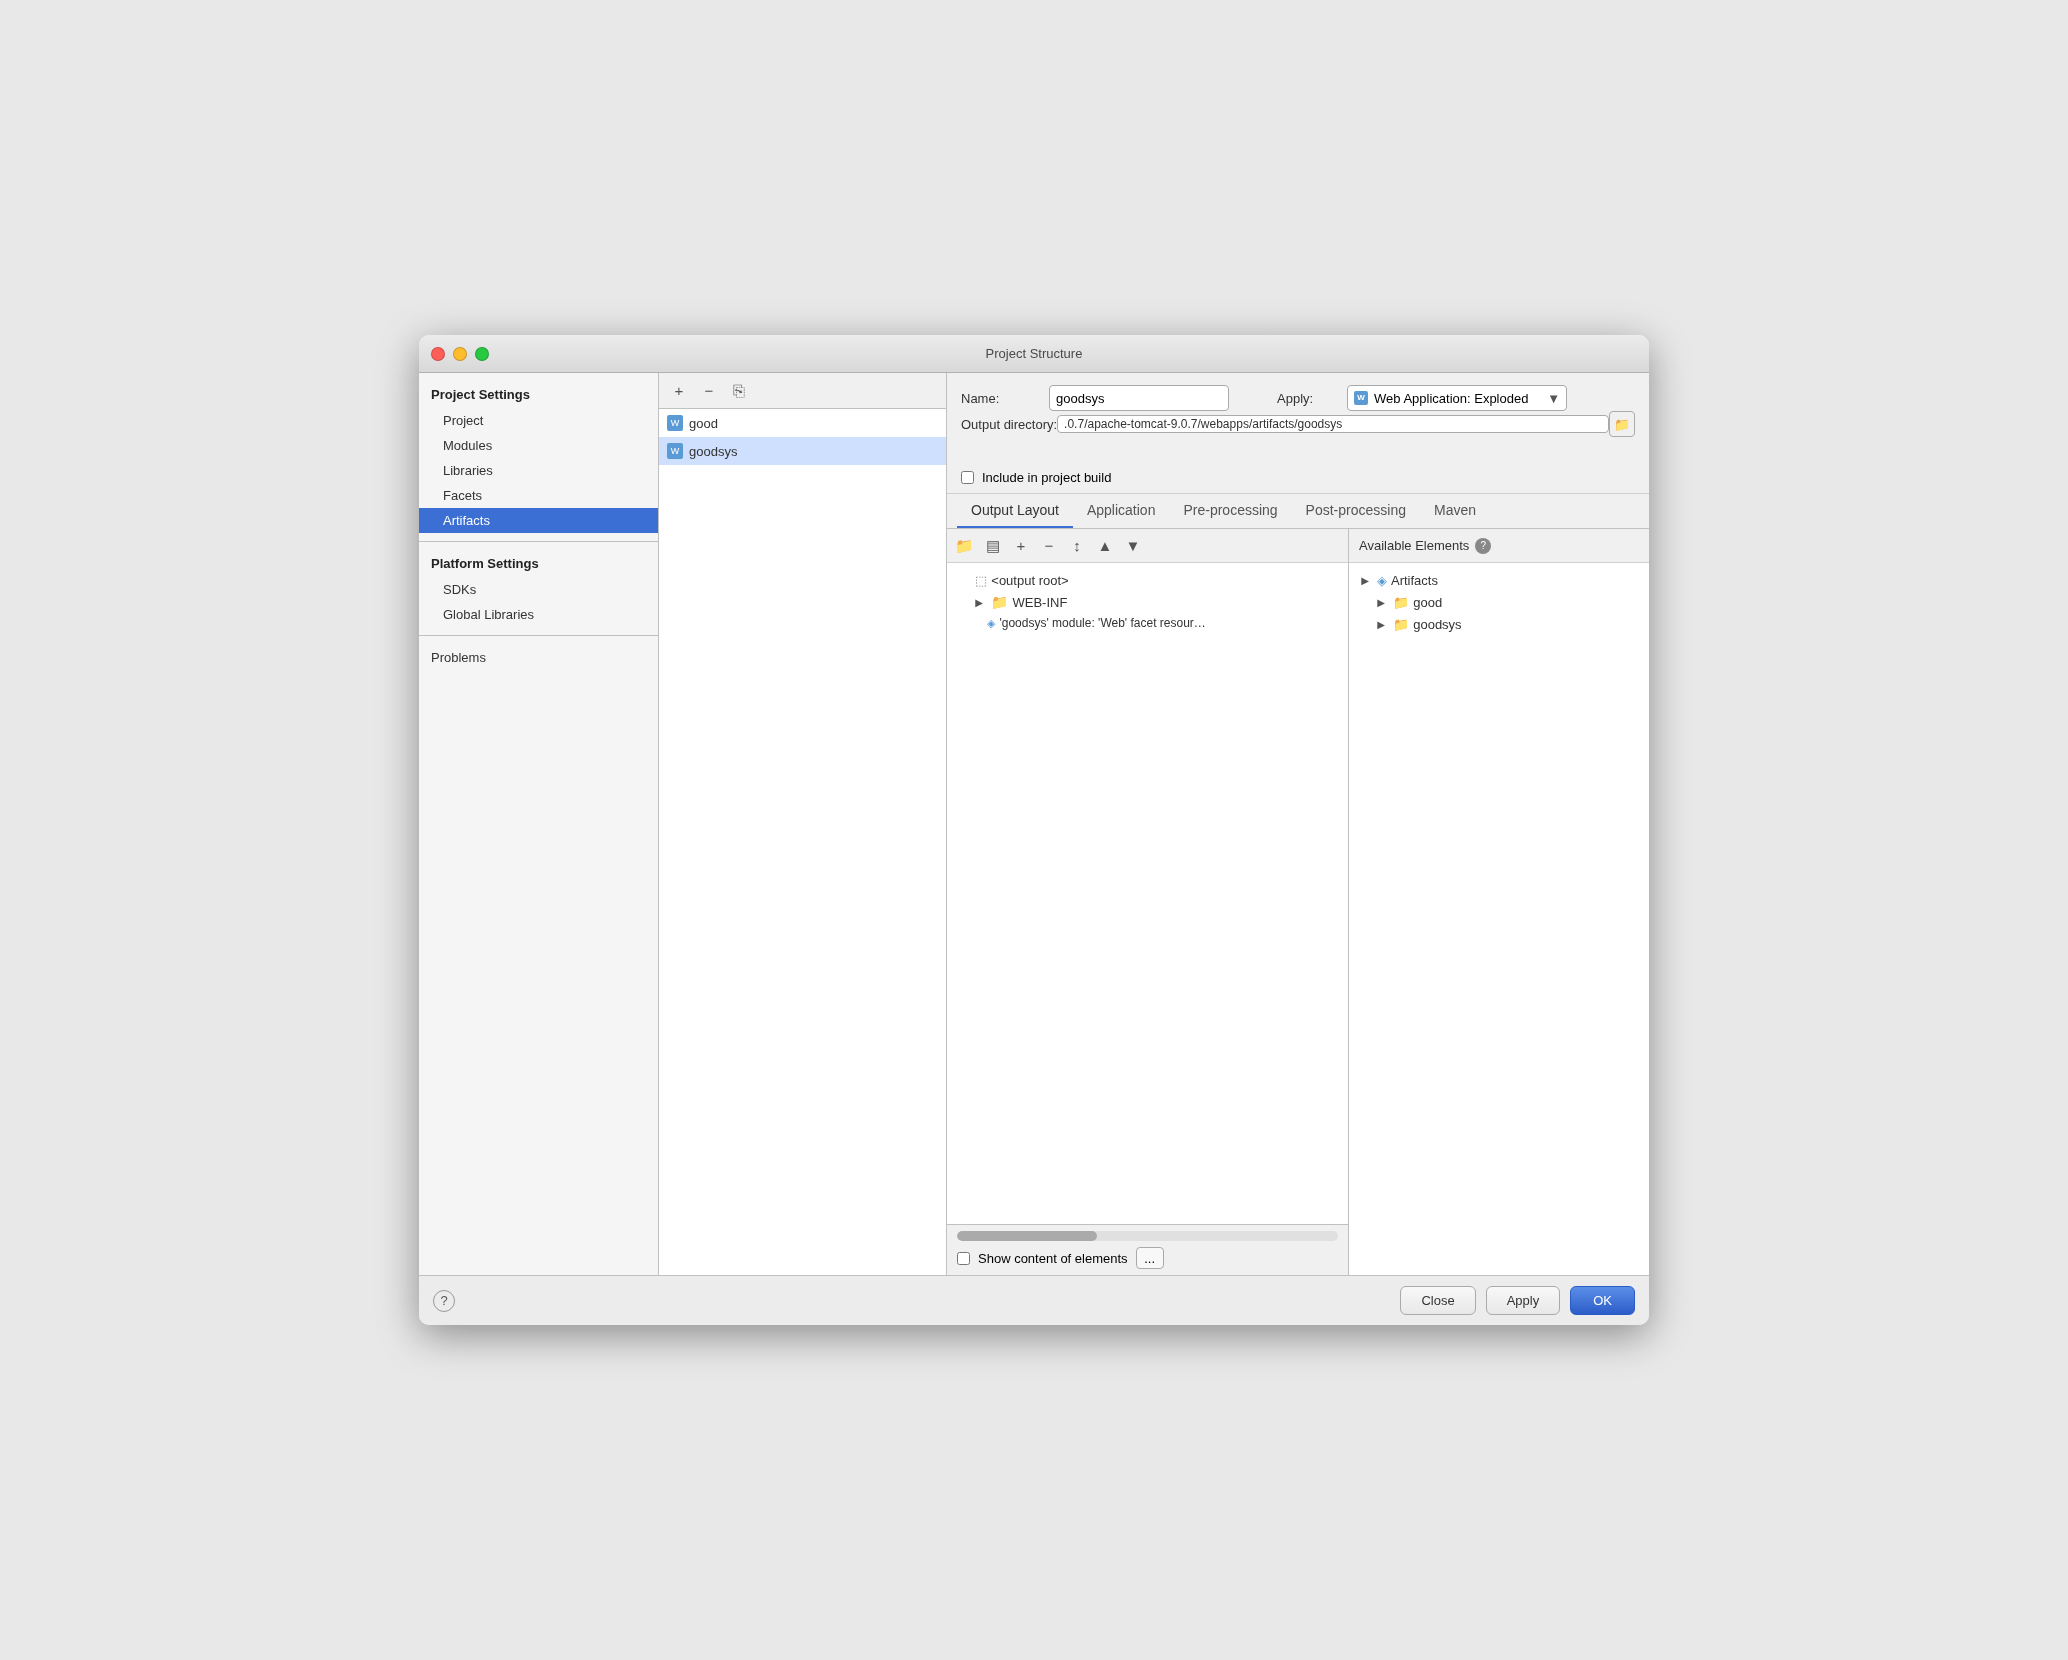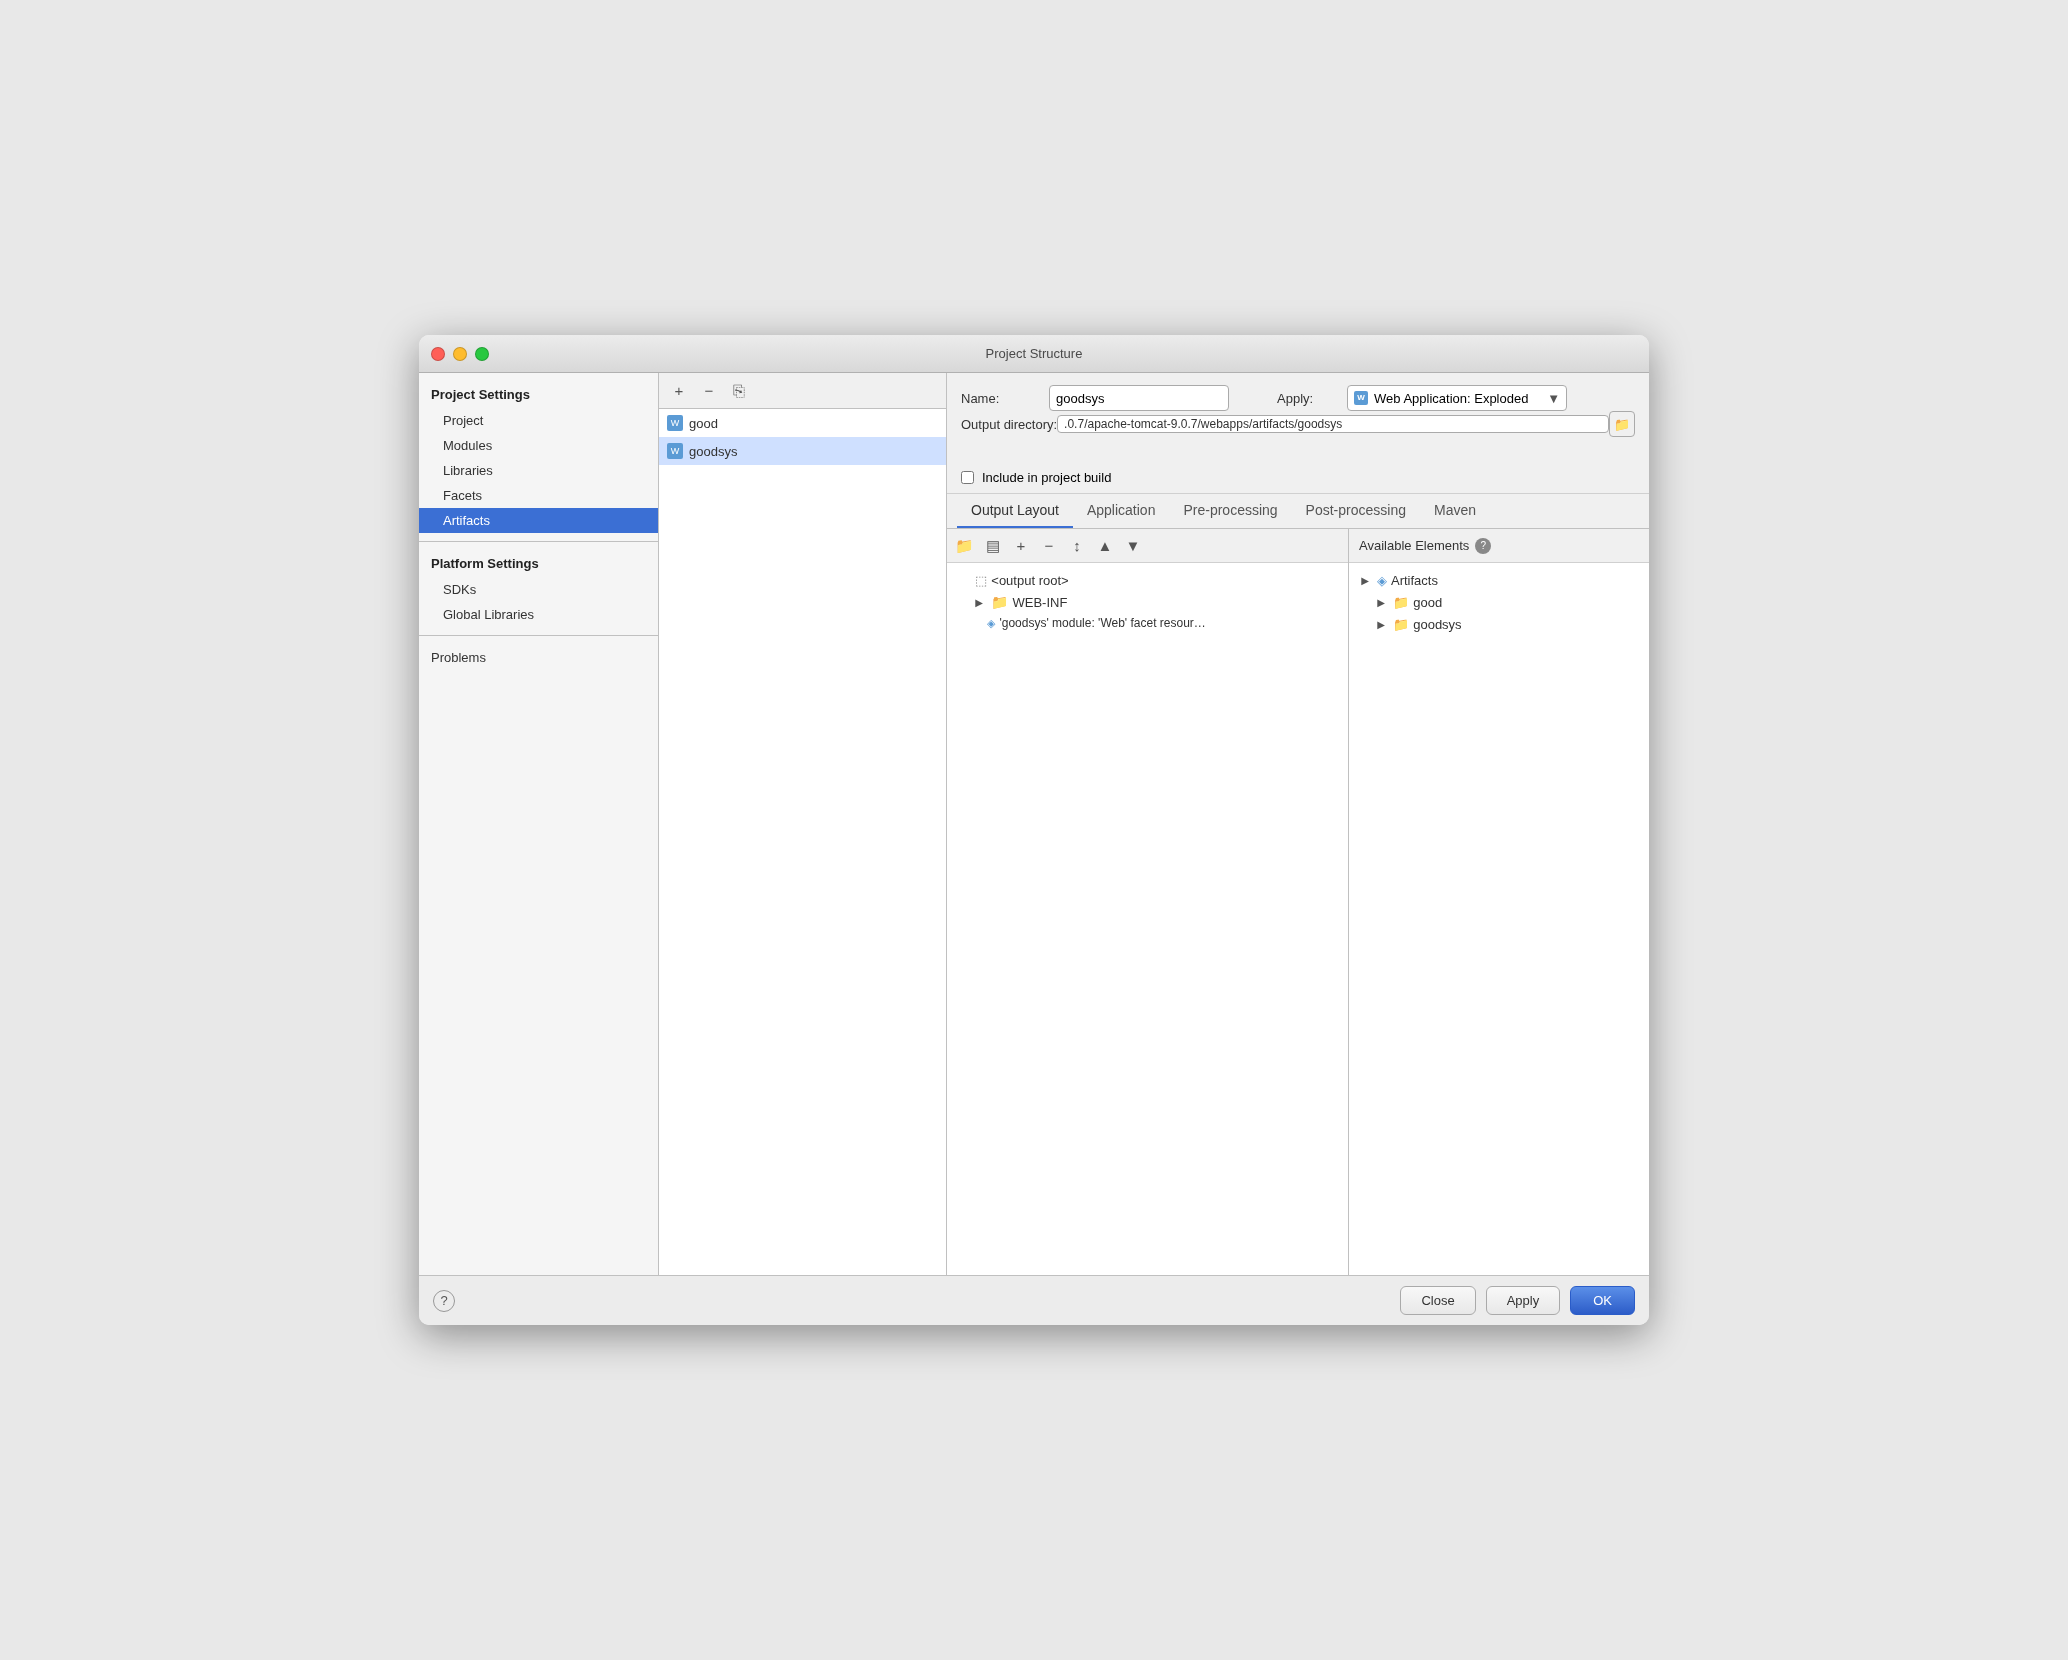--- a/index.html
+++ b/index.html
@@ -610,20 +610,32 @@
               <span class="folder-icon">📁</span>
               <span>WEB-INF</span>
             </div>
 
             <div class="tree-item" style="padding-left: 40px;">
               <span style="color:#5b9bd5;font-size:11px;">◈</span>
               <span style="font-size:12px;">'goodsys' module: 'Web' facet resour…</span>
             </div>
           </div>
 
+          <div class="bottom-bar">
+            <div class="scrollbar-track">
+              <div class="scrollbar-thumb"></div>
+            </div>
+            <div class="show-content-row">
+              <input type="checkbox" style="">
+              <span>Show content of elements</span>
+              <div class="ellipsis-btn">
+                <span>...</span>
+              </div>
+            </div>
+          </div>
         </div>
 
         <div class="available-panel">
           <div class="available-header">
             <span>Available Elements</span>
             <div class="help-icon">?</div>
           </div>
           <div class="available-content">
 
             <div class="avail-item">

